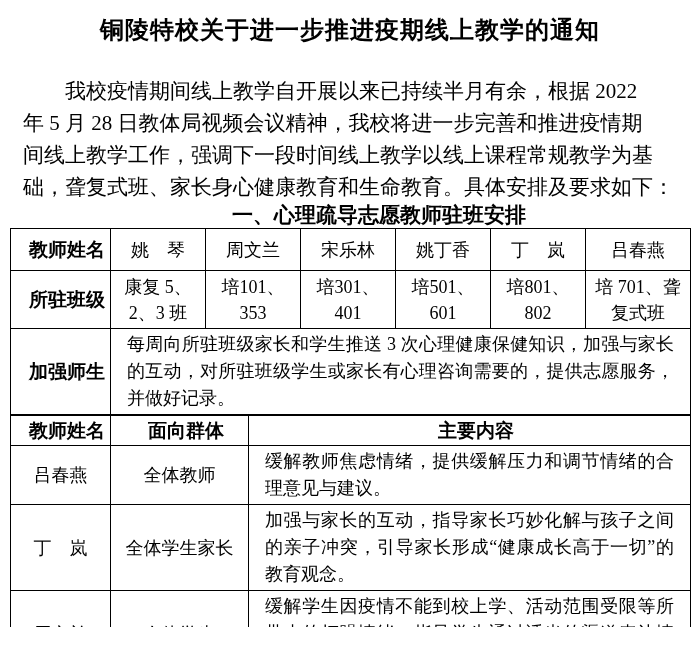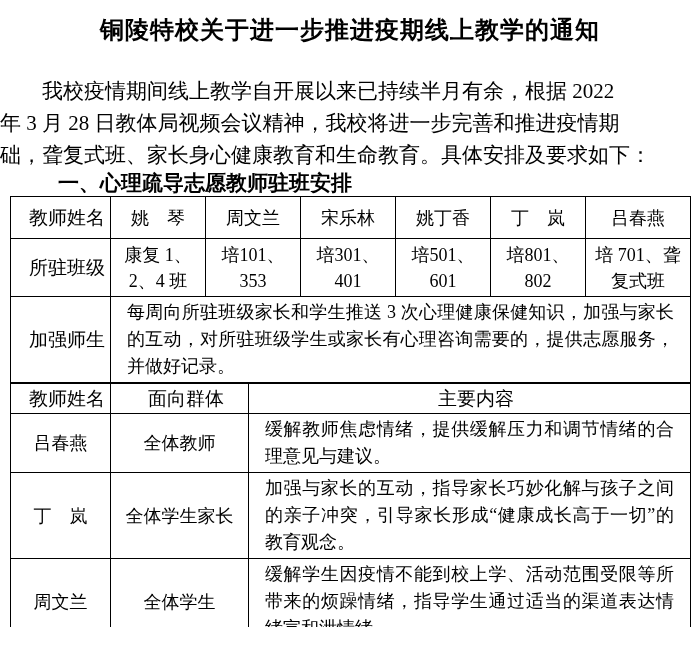--- a/index.html
+++ b/index.html
@@ -18,51 +18,53 @@
     text-align: center;
     font-size: 24px;
     font-weight: bold;
     letter-spacing: 1px;
     line-height: 36px;
     white-space: nowrap;
   }
 
   .intro {
     margin-top: 27px;
+    margin-left: 23px;
     margin-right: 6px;
     font-size: 21px;
     line-height: 32px;
   }
   .intro .pline { white-space: nowrap; }
   .intro .pline.first { text-indent: 42px; }
 
   .sec-heading {
     margin-left: 58px;
     font-size: 21px;
     font-weight: bold;
     line-height: 25px;
     white-space: nowrap;
+    text-align: center;
   }
   .sec-heading.second { line-height: 24px; margin-top: 1px; }
 
   table {
     border-collapse: collapse;
     table-layout: fixed;
     margin-left: 10px;
     width: 680px;
     font-size: 18px;
   }
   td {
     border: 1.5px solid #000;
     text-align: center;
     vertical-align: middle;
     padding: 1px 3px;
     line-height: 24px;
   }
-  td.bold { font-weight: normal; font-size: 19px; padding-left: 16px; }
+  td.bold { font-weight: bold; font-size: 19px; padding-left: 16px; }
   td.content {
     text-align: justify;
     padding: 2px 16px;
     line-height: 27px;
   }
   td.classcell { line-height: 26px; padding: 1px 5px; }
   .t1-r1 td { height: 42px; }
   .t1-r2 td { height: 58px; }
   .t1-r3 td { height: 59px; }
   .t2-rh td { height: 30px; }
@@ -72,21 +74,22 @@
 </style>
 </head>
 <body>
 
 <div class="page">
 
   <div class="doc-title">铜陵特校关于进一步推进疫期线上教学的通知</div>
 
   <div class="intro">
     <div class="pline first">我校疫情期间线上教学自开展以来已持续半月有余，根据 2022</div>
-    <div class="pline">年 3 月 28 日教体局视频会议精神，我校将进一步完善和推进疫情期</div>
+    <div class="pline">年 5 月 28 日教体局视频会议精神，我校将进一步完善和推进疫情期</div>
+    <div class="pline">间线上教学工作，强调下一段时间线上教学以线上课程常规教学为基</div>
     <div class="pline">础，聋复式班、家长身心健康教育和生命教育。具体安排及要求如下：</div>
   </div>
 
   <div class="sec-heading">一、心理疏导志愿教师驻班安排</div>
 
   <table>
     <colgroup>
       <col style="width:100px">
         <col style="width:95px">
         <col style="width:95px">
@@ -100,21 +103,21 @@
         <td class="bold">教师姓名</td>
         <td>姚　琴</td>
         <td>周文兰</td>
         <td>宋乐林</td>
         <td>姚丁香</td>
         <td>丁　岚</td>
         <td>吕春燕</td>
       </tr>
       <tr class="t1-r2">
         <td class="bold">所驻班级</td>
-        <td class="classcell">康复 1、2、4 班</td>
+        <td class="classcell">康复 5、2、3 班</td>
         <td class="classcell">培101、353</td>
         <td class="classcell">培301、401</td>
         <td class="classcell">培501、601</td>
         <td class="classcell">培801、802</td>
         <td class="classcell">培 701、聋复式班</td>
       </tr>
       <tr class="t1-r3">
         <td class="bold">加强师生</td>
         <td class="content" colspan="6">每周向所驻班级家长和学生推送 3 次心理健康保健知识，加强与家长的互动，对所驻班级学生或家长有心理咨询需要的，提供志愿服务，并做好记录。</td>
       </tr>

